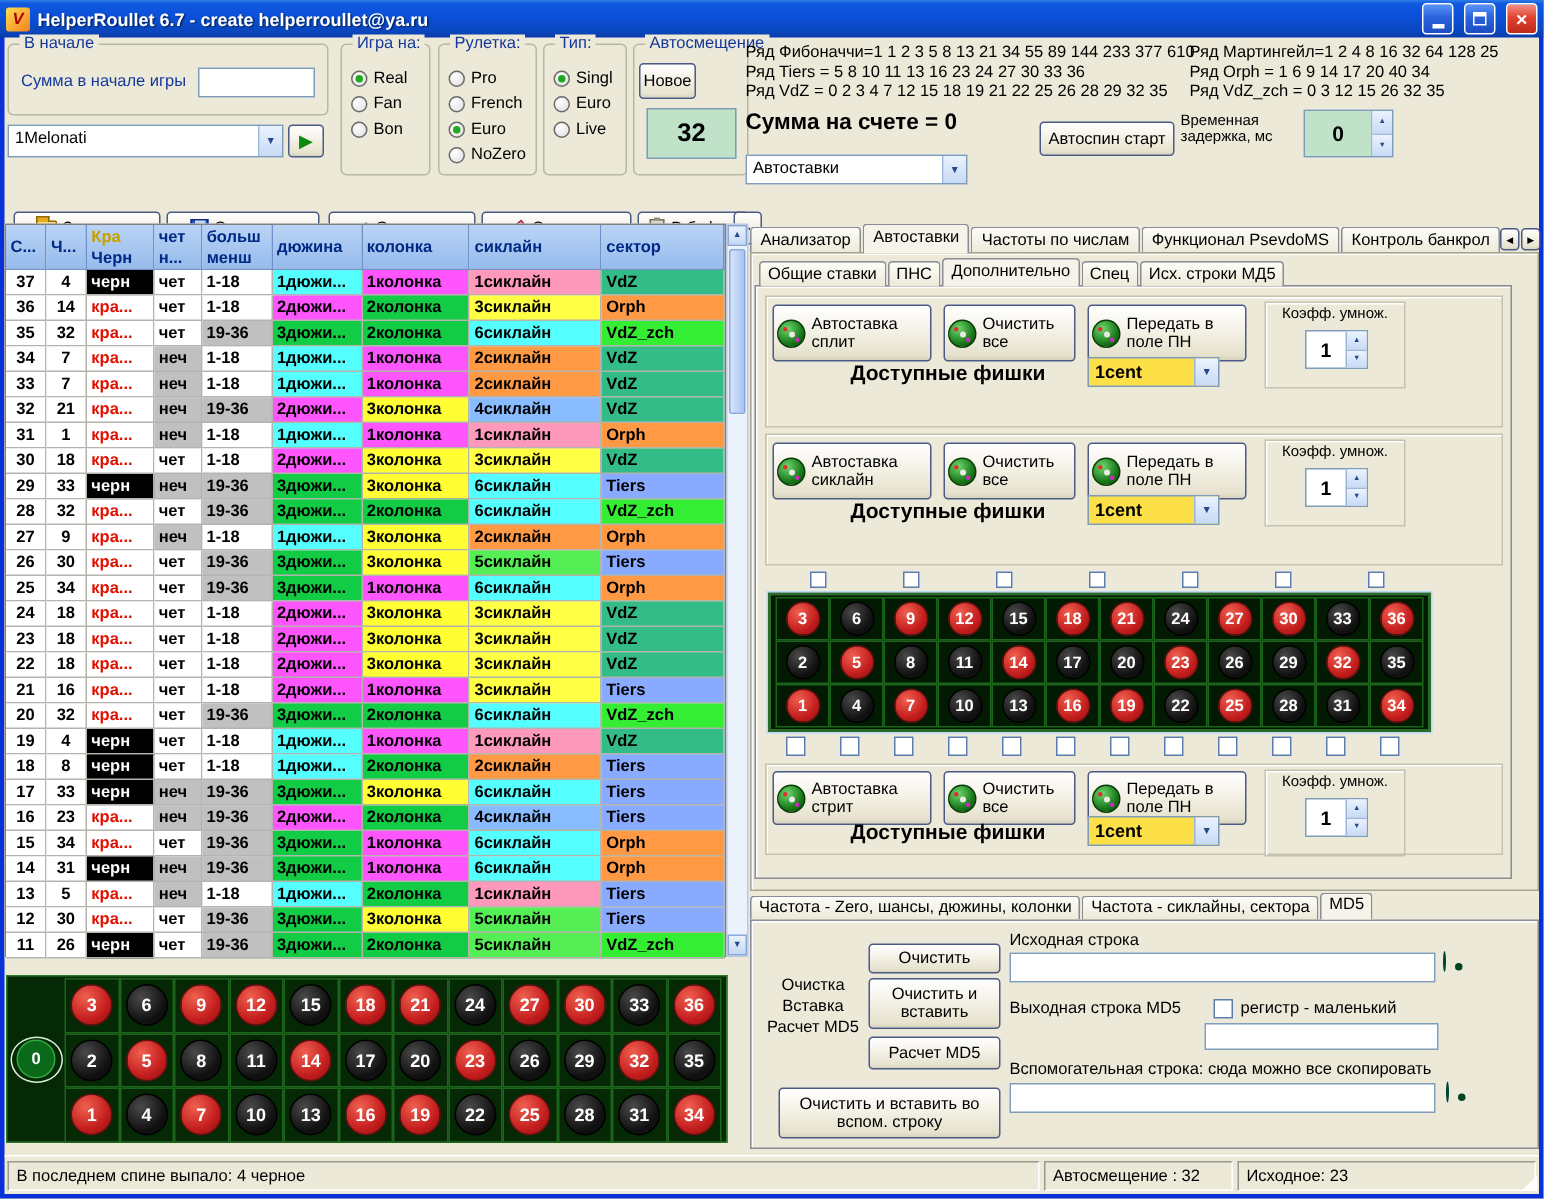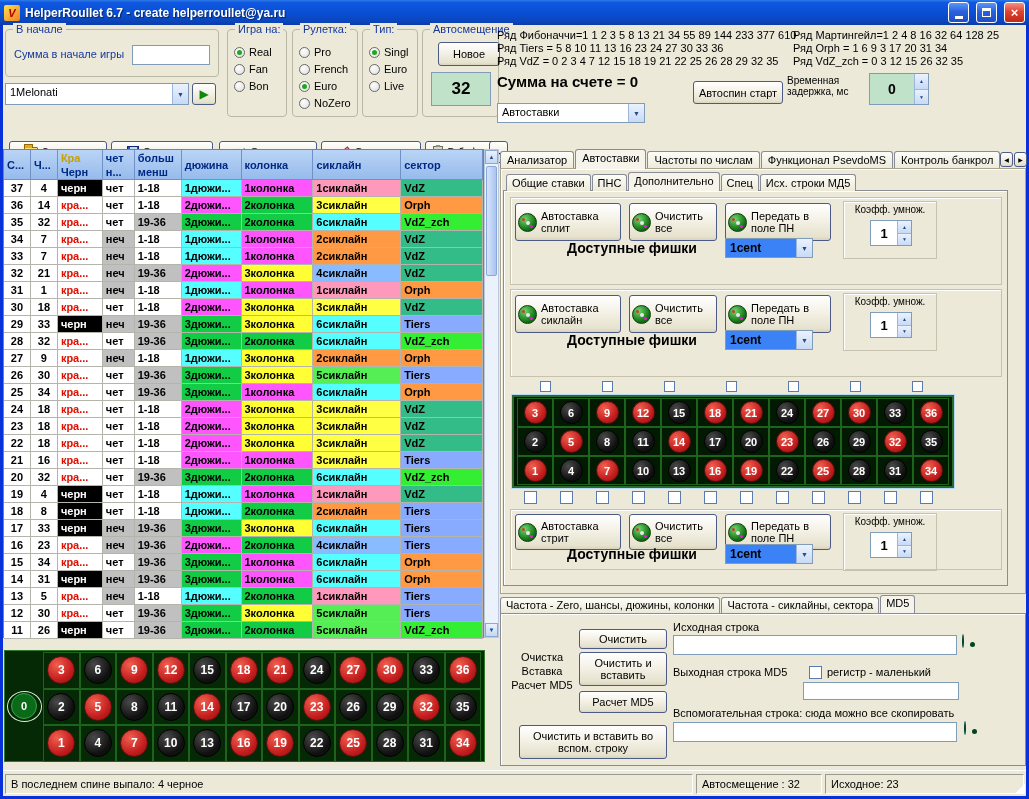--- a/index.html
+++ b/index.html
@@ -17,42 +17,42 @@
   .glyph-max{width:9px;height:9px;border:1px solid #fff;border-top:3px solid #fff;}
   #client{left:3px;top:25px;width:1023px;height:771px;background:#ECE9D8;}
   
   .gb{border:1px solid #B8B8A4;border-radius:4px;background:#ECE9D8;}
   .gb-cap{position:absolute;top:-7px;left:7px;background:#ECE9D8;padding:0 3px;color:#16389C;white-space:nowrap;}
   .xpbtn{background:linear-gradient(180deg,#FFFFFF,#F4F1E6 45%,#E6E2CE 90%,#D8D3BC);border:1px solid #4C5B86;border-radius:3px;display:flex;align-items:center;justify-content:center;gap:4px;font-size:11px;color:#000;padding:0 2px;}
   input{border:1px solid #7F9DB9;background:#fff;font-size:11px;padding:1px 3px;}
   .combo{display:flex;border:1px solid #7F9DB9;background:#fff;align-items:stretch;}
   .combo .combo-val{flex:1;padding:2px 4px;overflow:hidden;white-space:nowrap;}
   .combo .combo-btn{width:16px;background:linear-gradient(180deg,#EAF2FD,#C8DAF6);border-left:1px solid #9CB6DC;color:#26488C;font-size:7px;display:flex;align-items:center;justify-content:center;}
-  .combo.green{background:#3b82f6;}
+  .combo.green{background:#fde047;}
   .radio-row{height:16px;display:flex;align-items:center;gap:4px;margin:1px 0 0 6px;}
   .radio{width:11px;height:11px;border-radius:50%;border:1px solid #6A6A6A;background:radial-gradient(circle at 35% 30%,#fff,#DDD);position:relative;}
   .radio.on::after{content:"";position:absolute;left:2px;top:2px;width:5px;height:5px;border-radius:50%;background:#1DA81D;}
   .chk{position:absolute;width:13px;height:13px;border:1px solid #5A7AB0;background:#fff;}
   .chk.sm{width:11px;height:11px;}
   .spin-wrap{display:flex;border:1px solid #7F9DB9;background:#fff;}
   .spin-val{flex:1;display:flex;align-items:center;justify-content:center;font-weight:bold;}
   .spin-btns{width:14px;display:flex;flex-direction:column;border-left:1px solid #9CB6DC;}
   .sb2{flex:1;background:linear-gradient(180deg,#EAF2FD,#C8DAF6);font-size:5px;color:#26488C;display:flex;align-items:center;justify-content:center;border-bottom:1px solid #9CB6DC;}
   .sb2:last-child{border-bottom:none;}
   
   #gb-start{left:2px;top:4px;width:214px;height:48px;}
   #start-sum-label{left:8px;top:18px;color:#16389C;}
   #start-sum-input{left:126px;top:15px;width:78px;height:20px;}
   #combo-preset{left:2px;top:58px;width:184px;height:22px;}
   #btn-play{left:189px;top:58px;width:24px;height:22px;color:#0B8A0B;font-size:12px;}
   #gb-game{left:224px;top:4px;width:60px;height:88px;padding-top:13px;text-align:right;}
   #gb-roulette{left:289px;top:4px;width:66px;height:88px;padding-top:13px;}
   #gb-type{left:359px;top:4px;width:56px;height:88px;padding-top:13px;}
   #gb-shift{left:419px;top:4px;width:77px;height:88px;}
-  #btn-new{left:15px;top:12px;width:62px;height:24px;}
+  #btn-new{left:3px;top:12px;width:38px;height:24px;}
   #shift-value{left:8px;top:42px;width:60px;height:34px;background:#BFE2C9;border:1px solid #7F9DB9;font-size:17px;font-weight:bold;display:flex;align-items:center;justify-content:center;}
   .ser{white-space:nowrap;font-size:11px;}
   #ser0{left:494px;top:4px;}#ser1{left:494px;top:17px;}#ser2{left:494px;top:30px;}
   #ser3{left:790px;top:4px;}#ser4{left:790px;top:17px;}#ser5{left:790px;top:30px;}
   #sum-acc{left:494px;top:48px;font-size:15px;font-weight:bold;}
   #btn-autospin{left:690px;top:56px;width:90px;height:23px;}
   #delay-label{left:784px;top:50px;width:80px;font-size:10px;line-height:11px;}
   #delay-spin{left:866px;top:48px;width:60px;height:32px;}
   #delay-spin .spin-val{background:#BFE2C9;font-size:14px;}
   #combo-autobets{left:494px;top:78px;width:148px;height:20px;}
@@ -245,21 +245,21 @@
   <div class="abs gb" id="gb-shift">
     <span class="gb-cap">Автосмещение</span>
     <button class="abs xpbtn" id="btn-new">Новое</button>
     <div class="abs" id="shift-value">32</div>
   </div>
 
   <div class="abs ser" id="ser0">Ряд Фибоначчи=1 1 2 3 5 8 13 21 34 55 89 144 233 377 610</div>
   <div class="abs ser" id="ser1">Ряд Tiers = 5 8 10 11 13 16 23 24 27 30 33 36</div>
   <div class="abs ser" id="ser2">Ряд VdZ = 0 2 3 4 7 12 15 18 19 21 22 25 26 28 29 32 35</div>
   <div class="abs ser" id="ser3">Ряд Мартингейл=1 2 4 8 16 32 64 128 25</div>
-  <div class="abs ser" id="ser4">Ряд Orph = 1 6 9 3 17 20 31 34</div>
+  <div class="abs ser" id="ser4">Ряд Orph = 1 6 9 14 17 20 40 34</div>
   <div class="abs ser" id="ser5">Ряд VdZ_zch = 0 3 12 15 26 32 35</div>
 
   <div class="abs" id="sum-acc">Сумма на счете = 0</div>
   <button class="abs xpbtn" id="btn-autospin">Автоспин старт</button>
   <div class="abs" id="delay-label">Временная задержка, мс</div>
   <div class="abs spin-wrap" id="delay-spin">
     <span class="spin-val">0</span>
     <span class="spin-btns">
       <span class="sb2">▲</span>
       <span class="sb2">▼</span>

